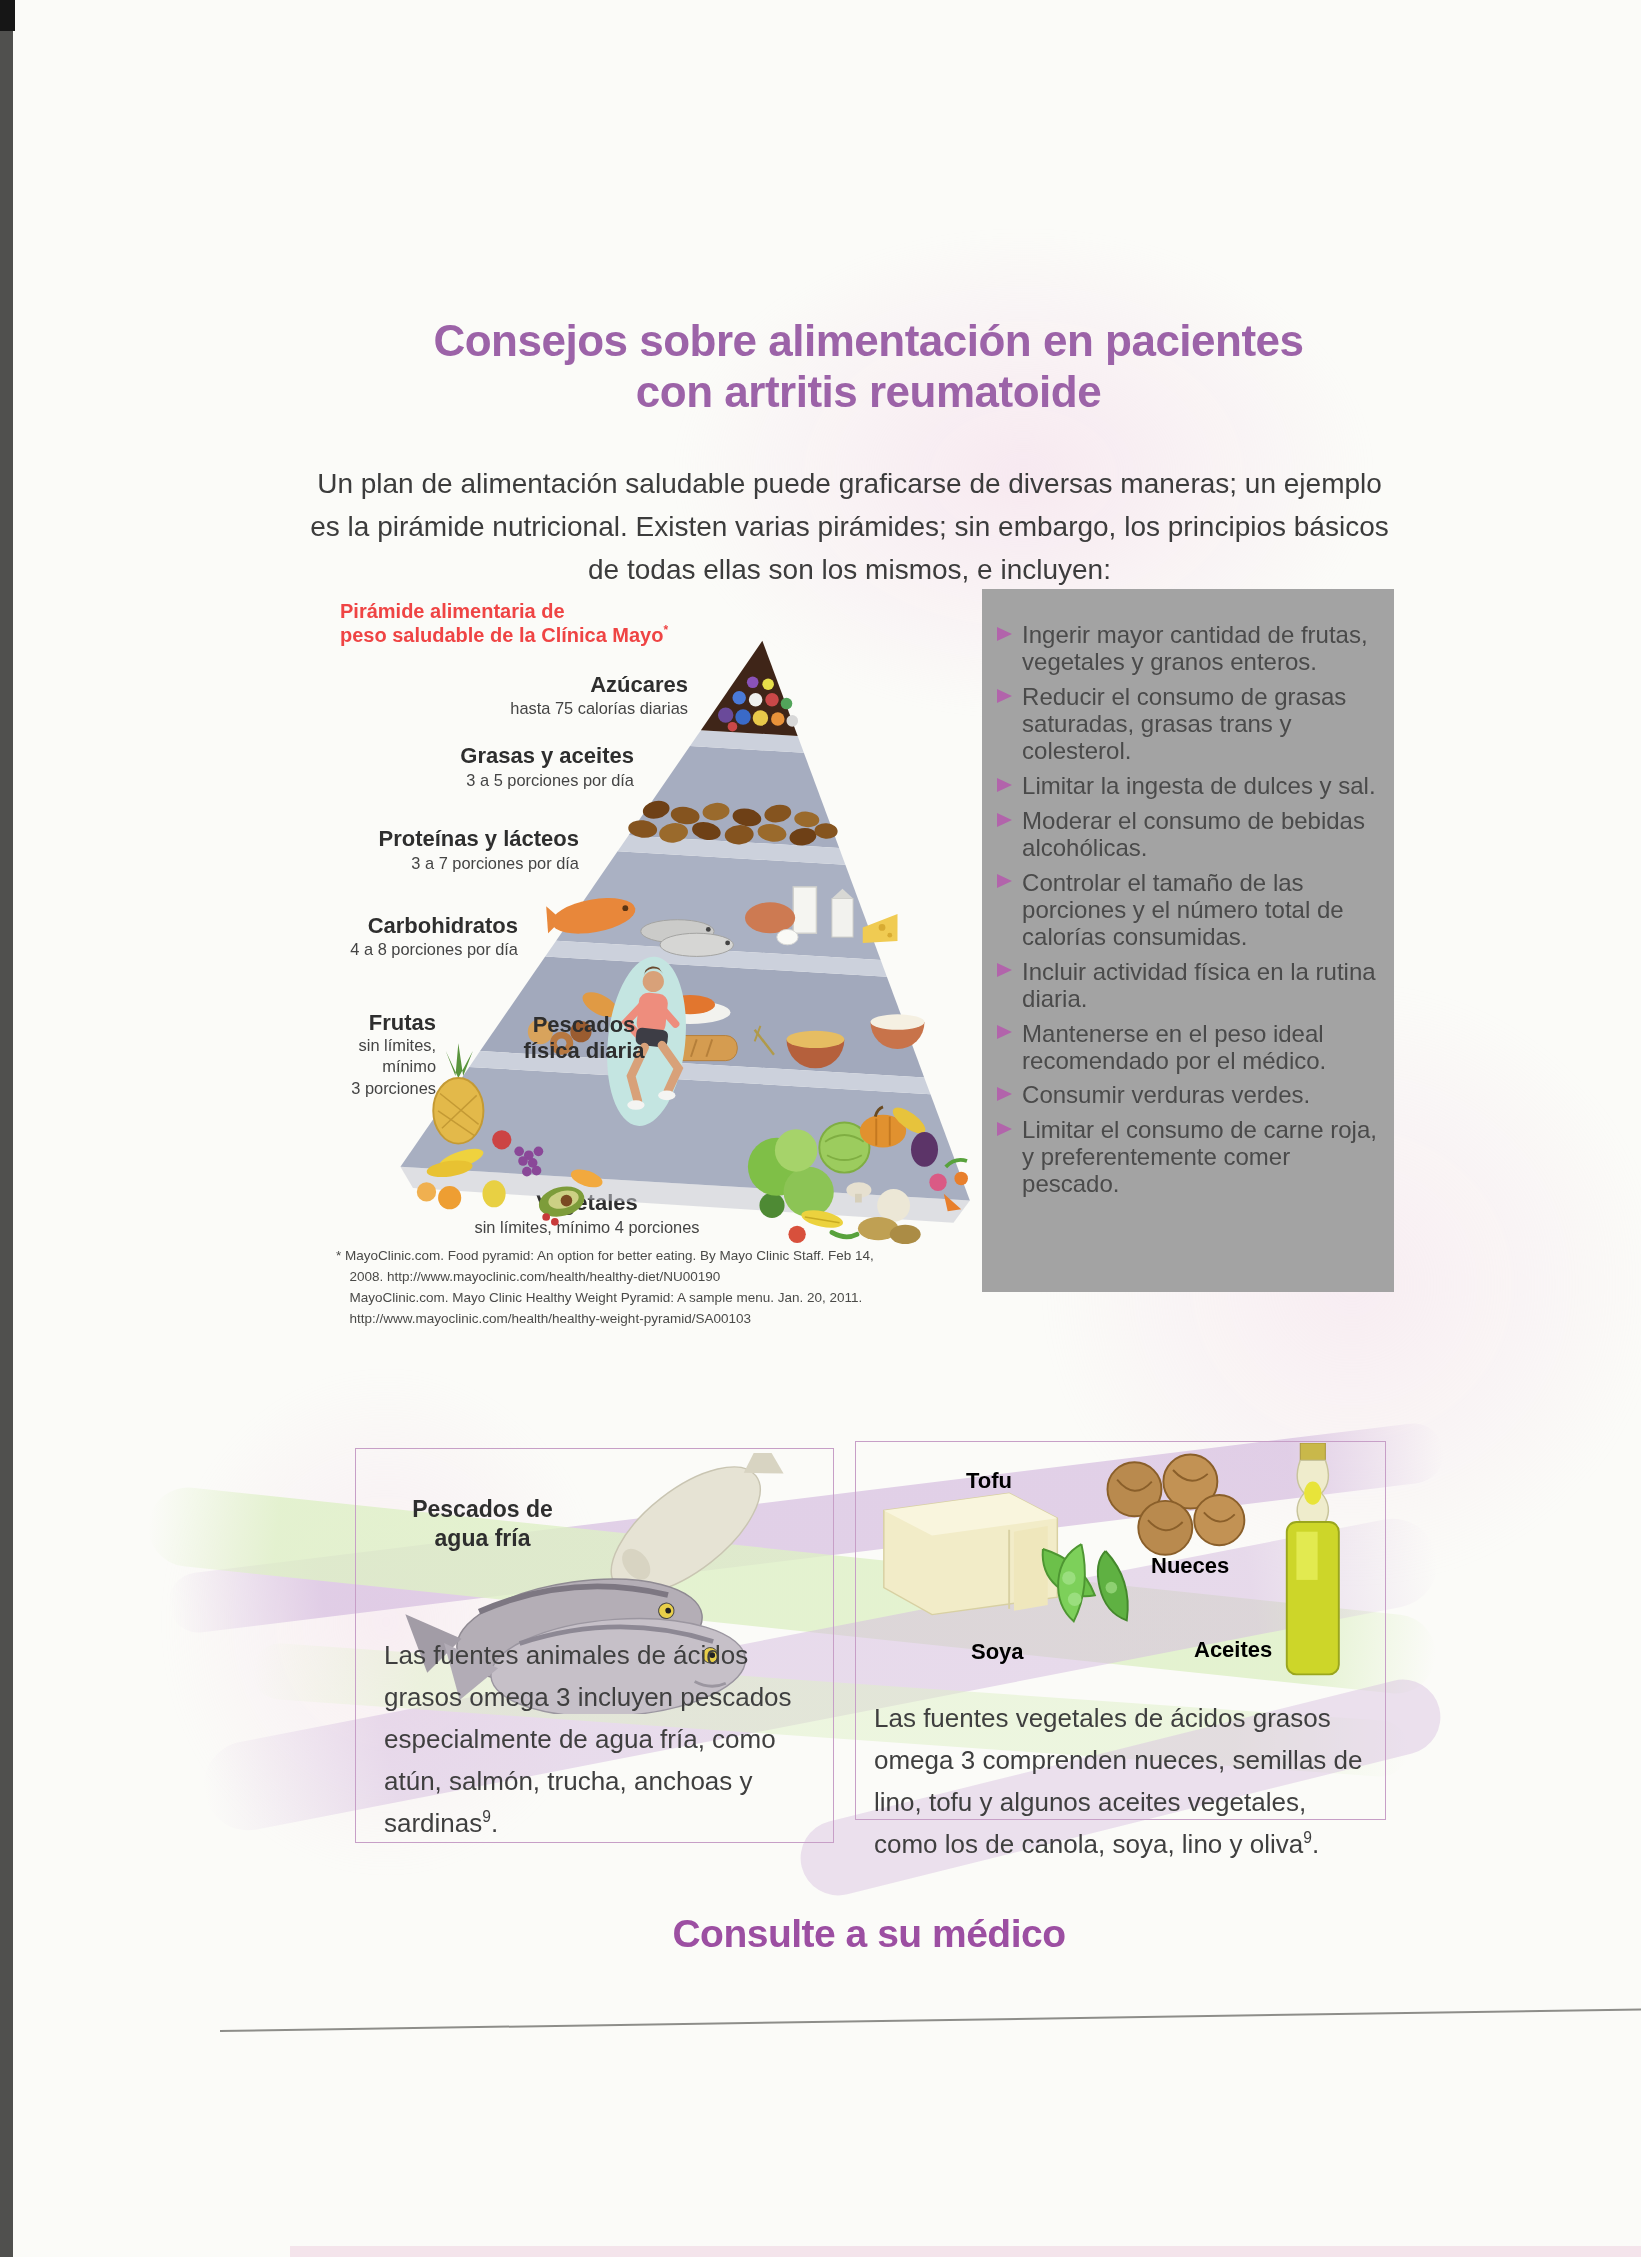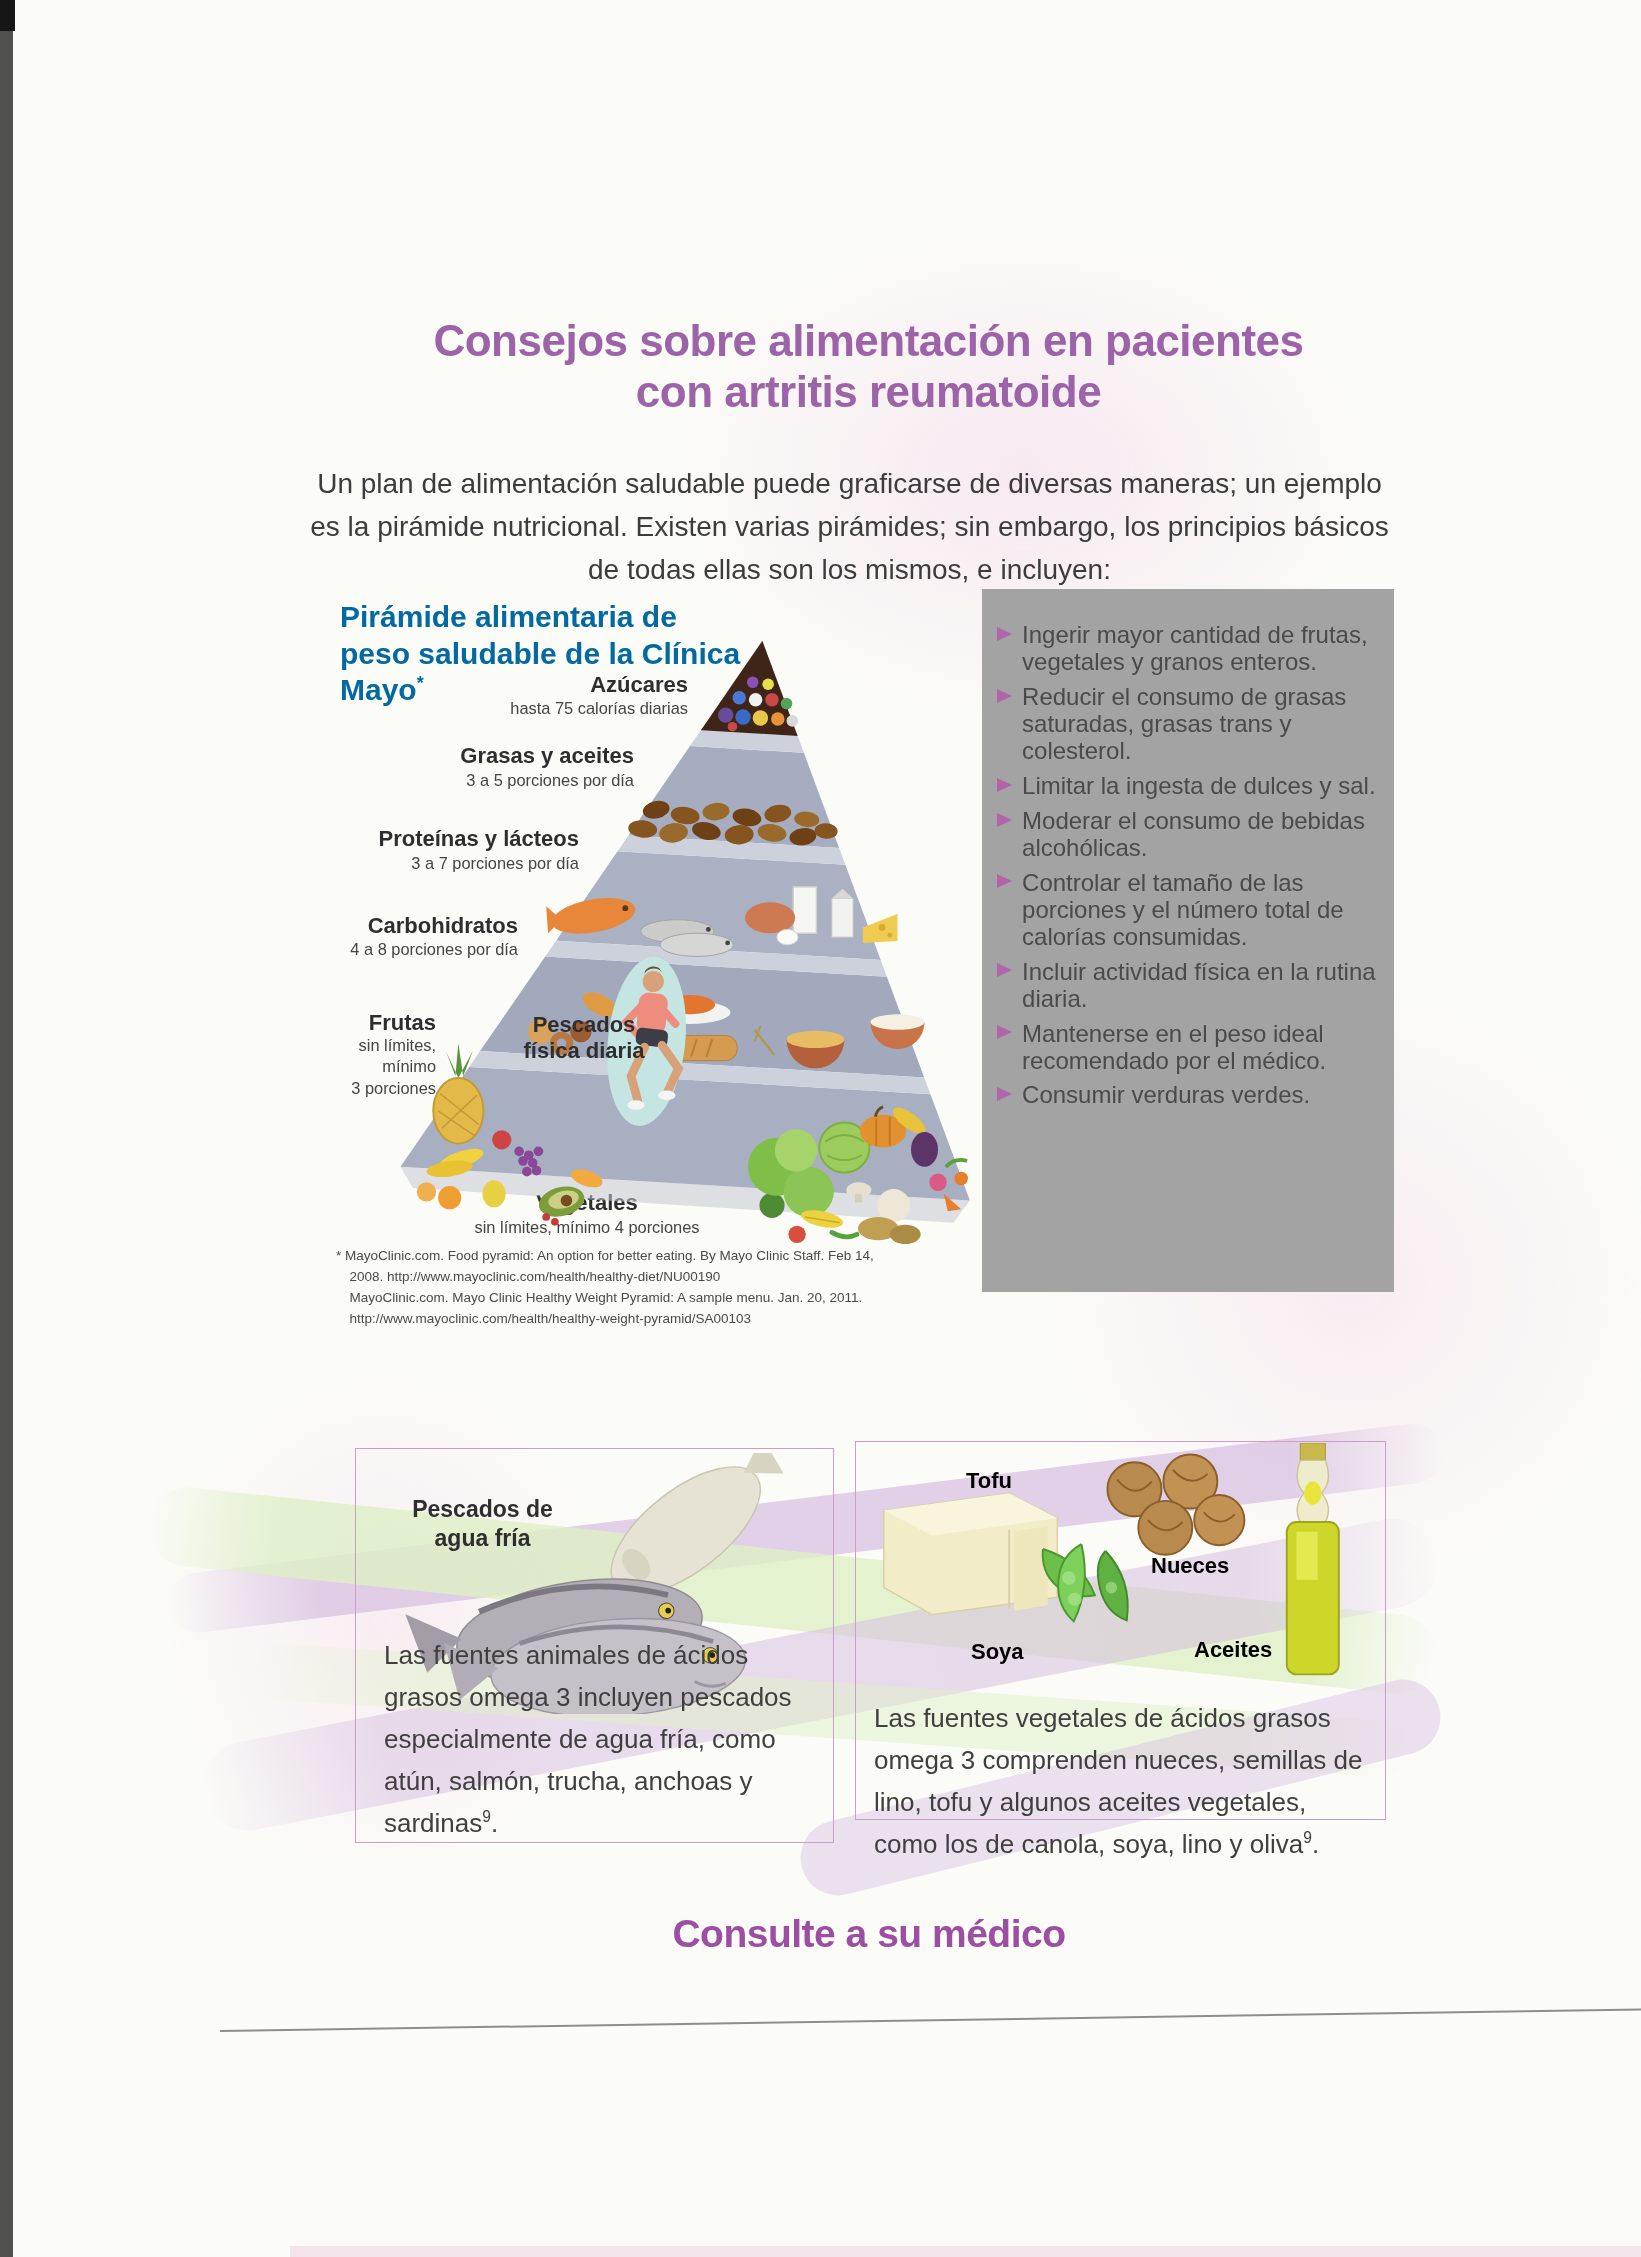--- a/index.html
+++ b/index.html
@@ -16,21 +16,21 @@
   #blob1{left:676px;top:232px;width:695px;height:483px;
          background:radial-gradient(closest-side,rgba(244,218,234,.55),rgba(244,218,234,0));}
   #blob2{left:1043px;top:985px;width:618px;height:599px;
          background:radial-gradient(closest-side,rgba(244,218,234,.42),rgba(244,218,234,0));}
   #blob3{left:164px;top:1371px;width:444px;height:502px;
          background:radial-gradient(closest-side,rgba(244,218,234,.4),rgba(244,218,234,0));}
   
   #title{left:241px;top:315px;width:1255px;text-align:center;font-weight:bold;
          font-size:44px;line-height:1.17;color:#9c63a8;letter-spacing:-0.5px;}
   #intro{left:299px;top:463px;width:1101px;text-align:center;font-size:28px;line-height:1.53;color:#3c3c3c;}
-  #pyramid-heading{left:340px;top:599px;width:444px;font-weight:bold;font-size:30px;line-height:1.22;color:#0369a1;}
+  #pyramid-heading{left:340px;top:599px;width:444px;font-weight:bold;font-size:20px;line-height:1.22;color:#ef4444;}
   .lvl-name{font-weight:bold;font-size:22px;color:#2e2e2e;text-align:right;white-space:nowrap;}
   .lvl-detail{font-size:16.4px;color:#444;text-align:right;white-space:nowrap;line-height:1.3;}
   #actividad-label{left:502px;top:1012px;width:164px;text-align:center;font-weight:bold;
                    font-size:22px;line-height:1.18;color:#2e2e2e;z-index:6;}
   #vegetales-name{left:510px;top:1190px;width:154px;text-align:center;}
   #vegetales-detail{left:413px;top:1217px;width:348px;text-align:center;white-space:nowrap;}
   #footnote{left:336px;top:1246px;width:541px;font-size:13.5px;line-height:1.55;color:#4a4a48;padding-left:13.5px;}
   #footnote span{display:block;}
   #footnote .hang{margin-left:-13.5px;}
   
@@ -312,20 +312,24 @@
           <span>Incluir actividad física en la rutina diaria.</span>
         </li>
       <li>
           <span class="tip-arrow"></span>
           <span>Mantenerse en el peso ideal recomendado por el médico.</span>
         </li>
       <li>
           <span class="tip-arrow"></span>
           <span>Consumir verduras verdes.</span>
         </li>
+      <li>
+          <span class="tip-arrow"></span>
+          <span>Limitar el consumo de carne roja, y preferentemente comer pescado.</span>
+        </li>
     </ul>
   </div>
 
 
   <div class="abs source-box" id="animal-box"></div>
   <svg class="abs illus" style="left:367px;top:1453px;" width="454" height="261" viewBox="0 0 470 270">
     <g transform="rotate(-38 330 80)">
       <ellipse cx="330" cy="80" rx="92" ry="42" fill="#e6e3d4" stroke="#c9c5b2" stroke-width="1.5"></ellipse>
       <polygon points="414,70 452,52 446,96" fill="#d8d4c2"></polygon>
       <ellipse cx="268" cy="76" rx="12" ry="18" fill="#d8d4c2"></ellipse>

